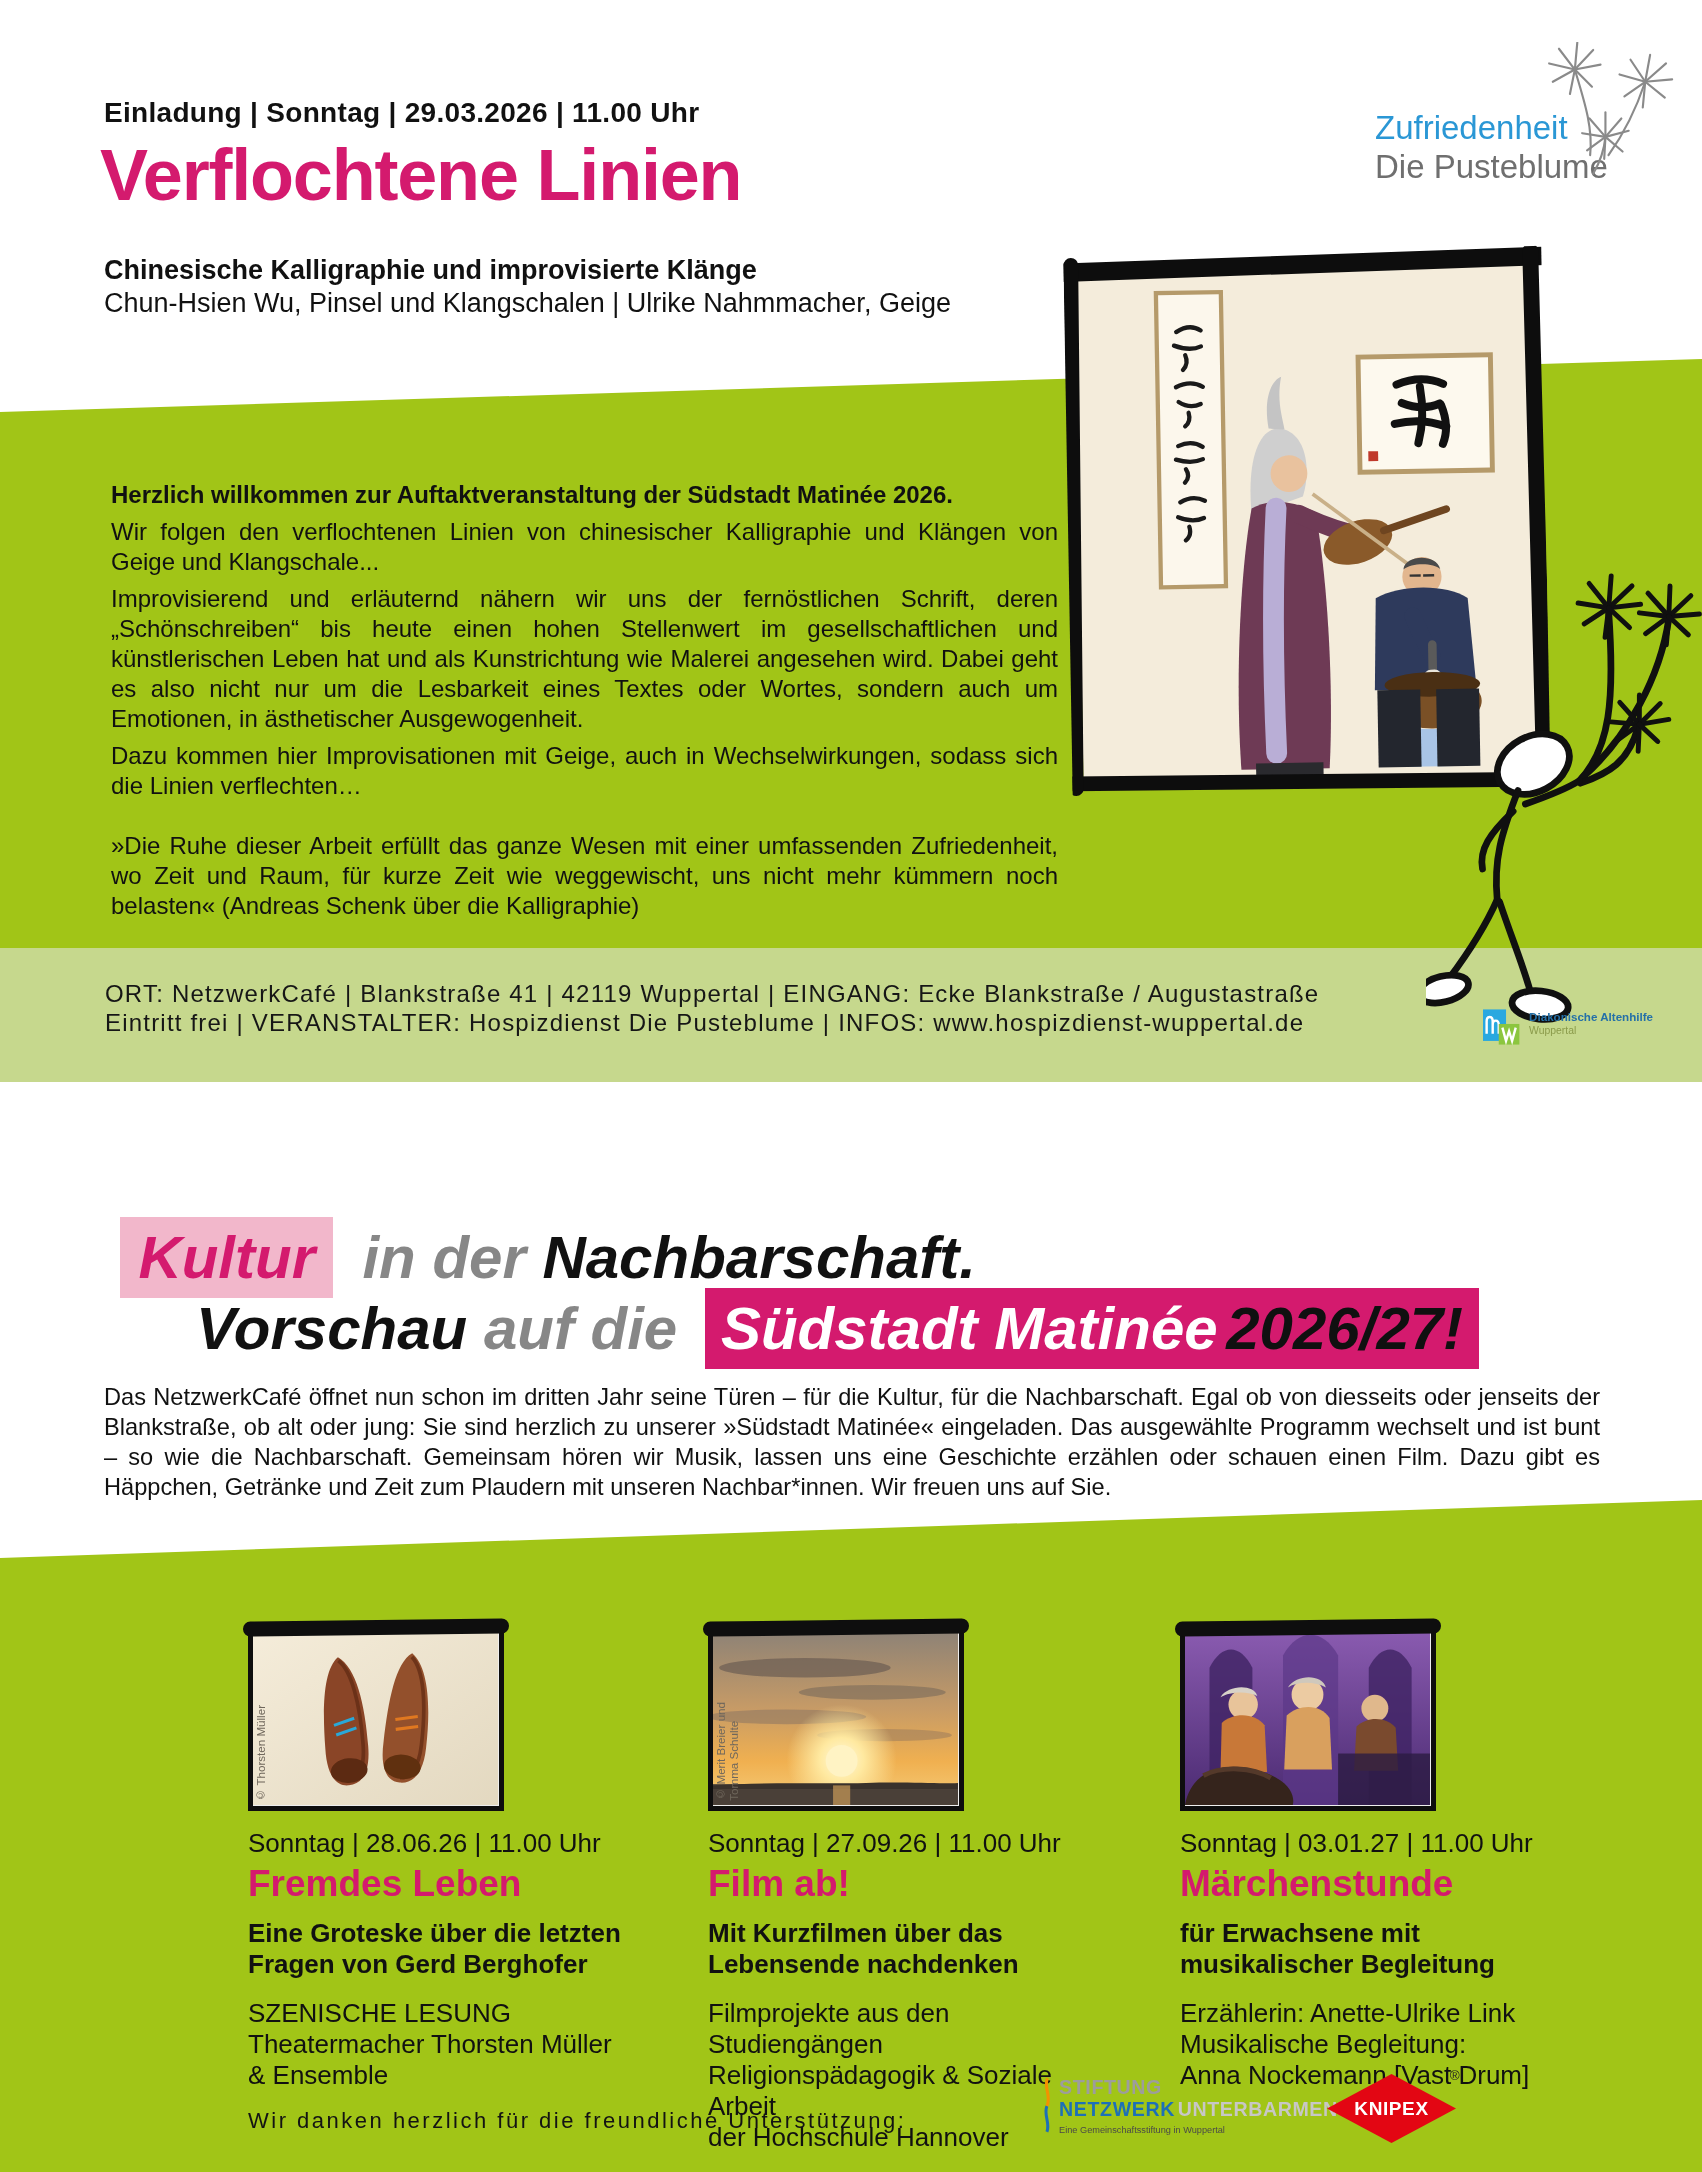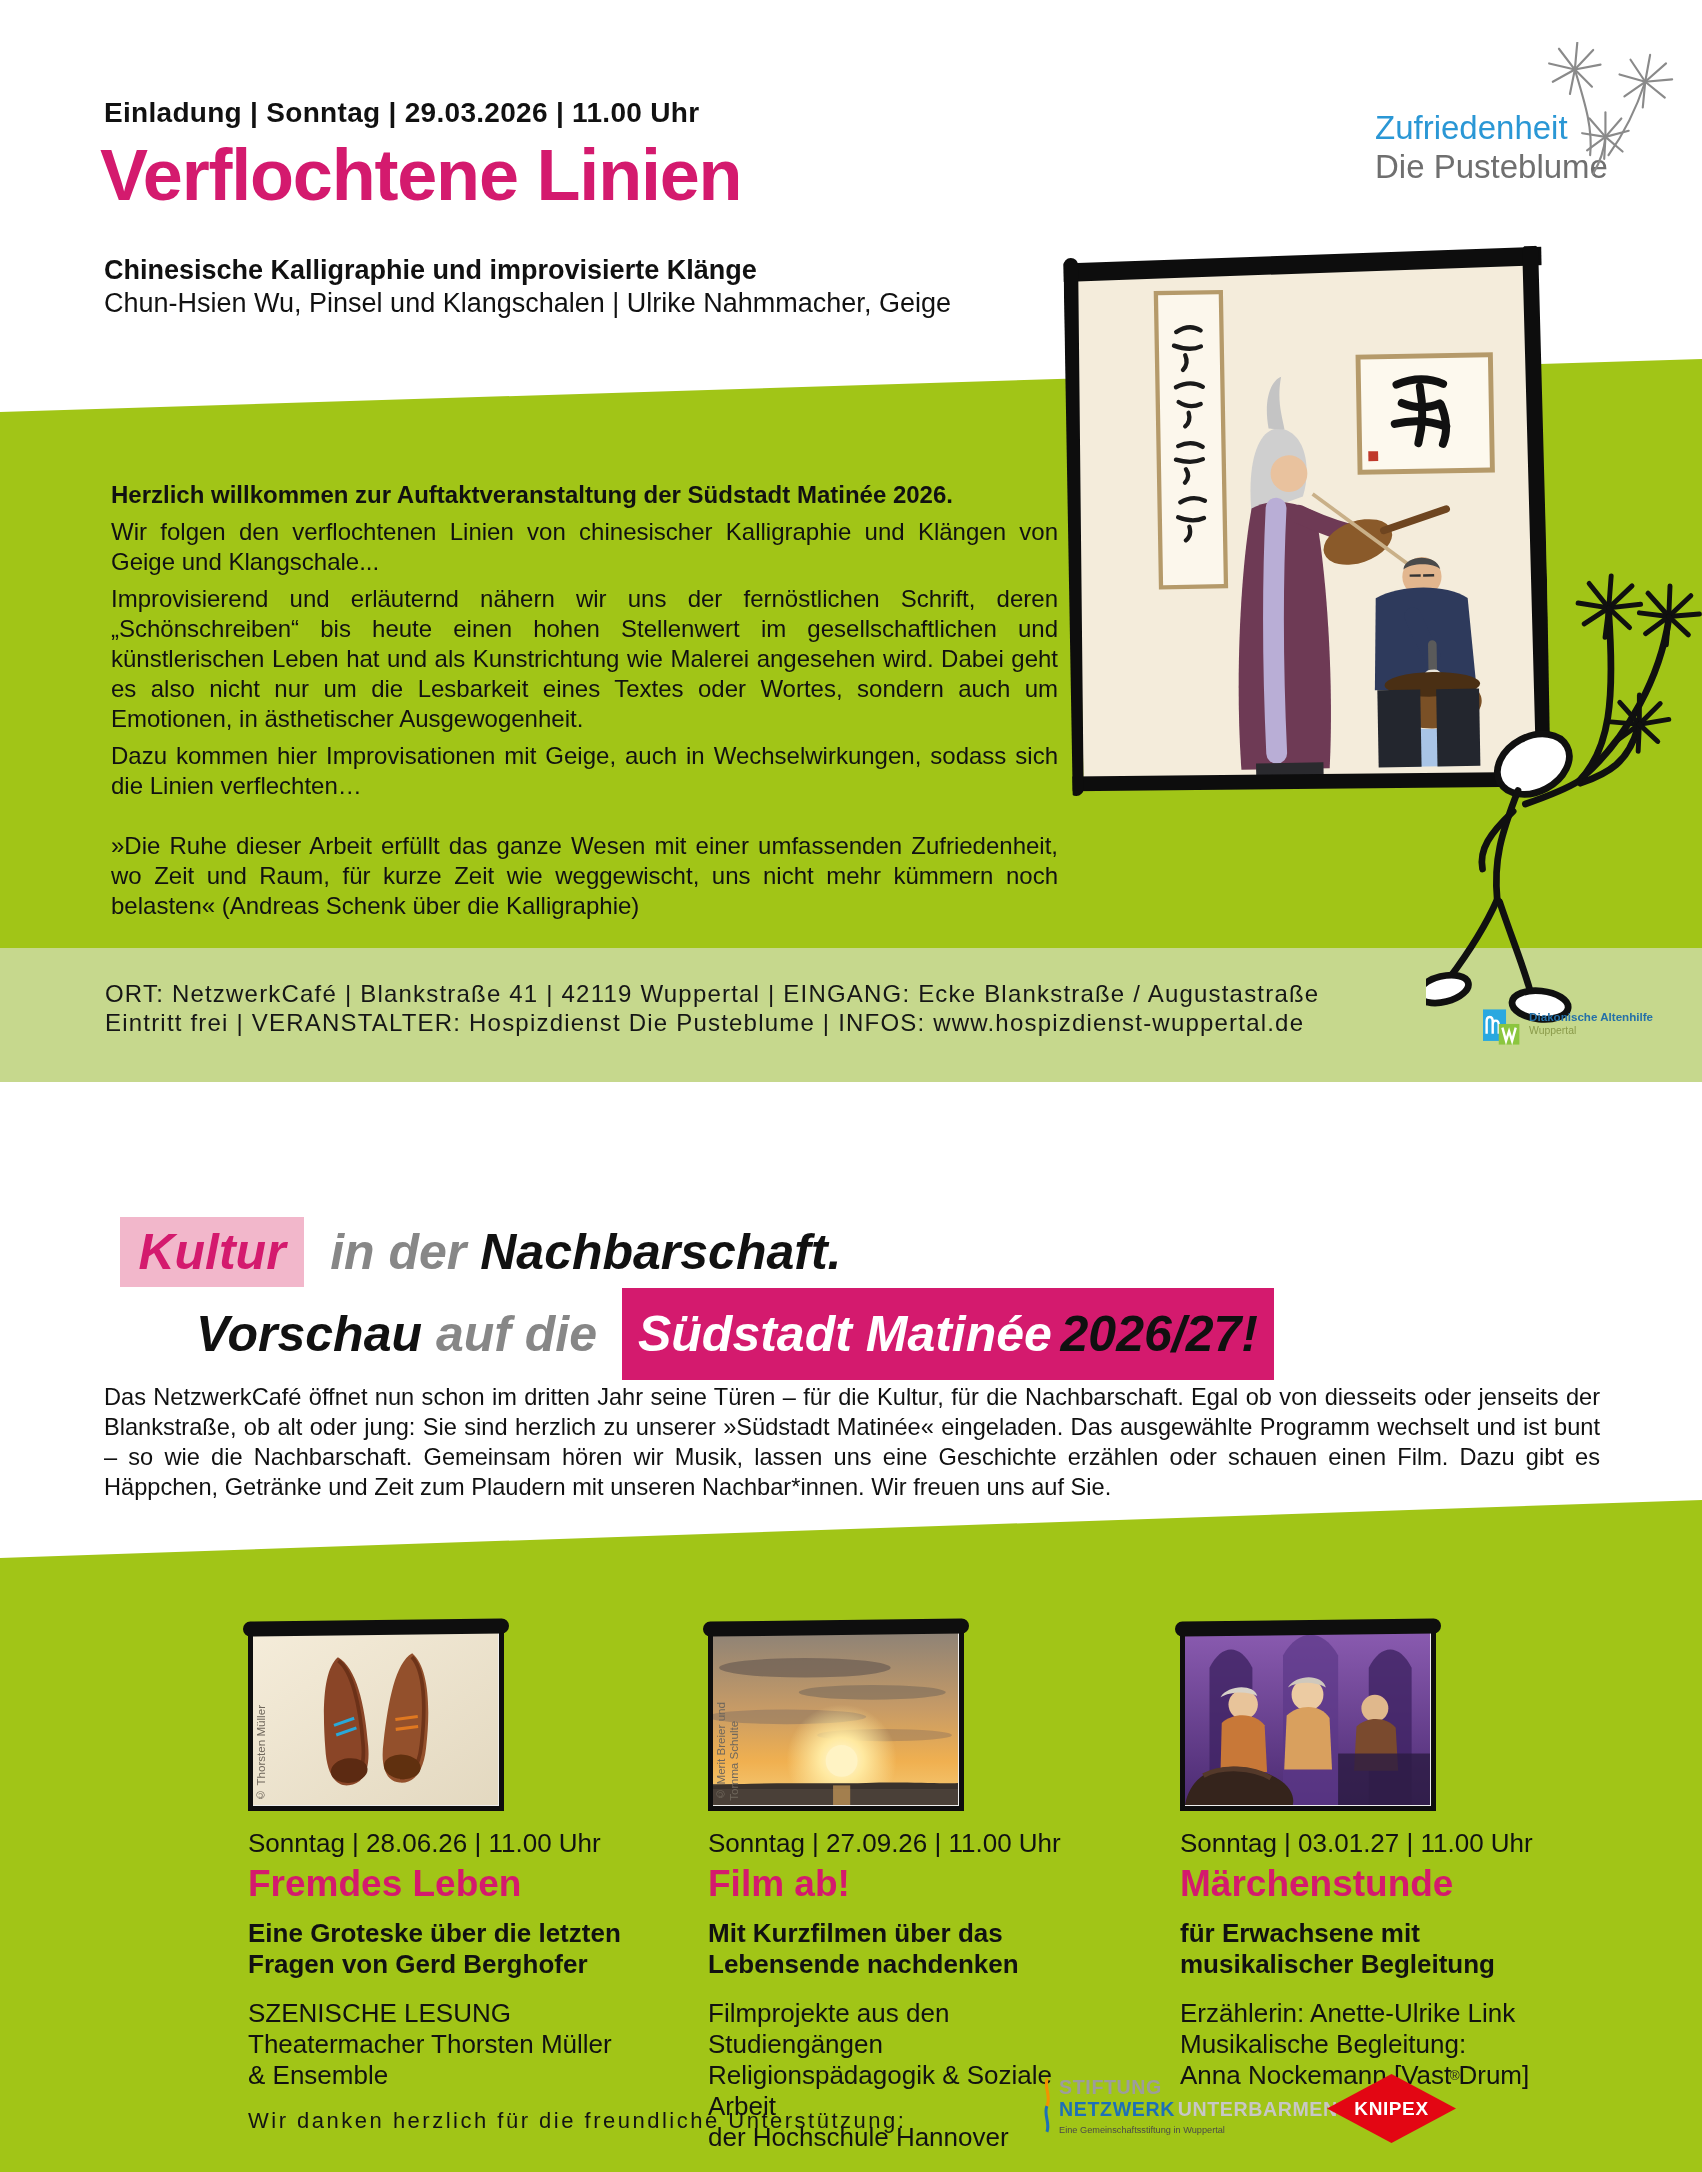--- a/index.html
+++ b/index.html
@@ -31,26 +31,26 @@
   .photo { left:1068px; top:250px; width:478px; height:547px; transform:rotate(-1deg); }
   
   .info { left:105px; font-size:24px; letter-spacing:1.2px; color:#161616; }
   .info.l1 { top:980px; }
   .info.l2 { top:1009px; }
   .diakonie { left:1483px; top:1007px; display:flex; gap:6.1px; align-items:flex-start; }
   .diakonie .txt { line-height:1.25; padding-top:2.5px; }
   .diakonie .d1 { font-size:11.6px; font-weight:bold; color:#2470a8; }
   .diakonie .d2 { font-size:10.4px; color:#8a9a4a; }
   
-  .hl { font-style:italic; font-weight:800; font-size:50px; white-space:nowrap; }
+  .hl { font-style:italic; font-weight:800; font-size:60px; white-space:nowrap; }
   .hl-1 { left:120px; top:1217px; }
   .hl-2 { left:196px; top:1288px; }
   .box-pink    { background:#f2b7cb; color:#d41a6e; padding:6.1px 18.4px; display:inline-block; }
   .gray        { color:#878787; }
-  .box-magenta { background:#d41a6e; color:#ffffff; padding:17px 16px; display:inline-block; margin-left:11px;text-align:right; }
+  .box-magenta { background:#d41a6e; color:#ffffff; padding:6px 16px; display:inline-block; margin-left:11px;text-align:right; }
   .box-magenta .season { color:#101010; margin-left:8.6px; }
   .hl-sp { display:inline-block; width:12.3px; }
   .preview-para { left:104px; top:1382px; width:1496px; font-size:23.6px; line-height:30px; text-align:justify; }
   
   .card { top:1626px; width:256px; height:185px; background:#eee; border:5.5px solid #0e0e0e; }
   .card .brush { position:absolute; left:-9.8px; right:-9.8px; top:-11px; height:14.7px; background:#0e0e0e; border-radius:7.4px; transform:rotate(-.7deg); }
   .card svg { display:block; }
   .card .credit { position:absolute; left:1.2px; bottom:4.9px; writing-mode:vertical-rl; transform:rotate(180deg);
                   font-size:11.6px; color:#6f675c; white-space:pre-line; line-height:1.15; }
   .c1 { left:248px; } .c2 { left:708px; } .c3 { left:1180px; }

